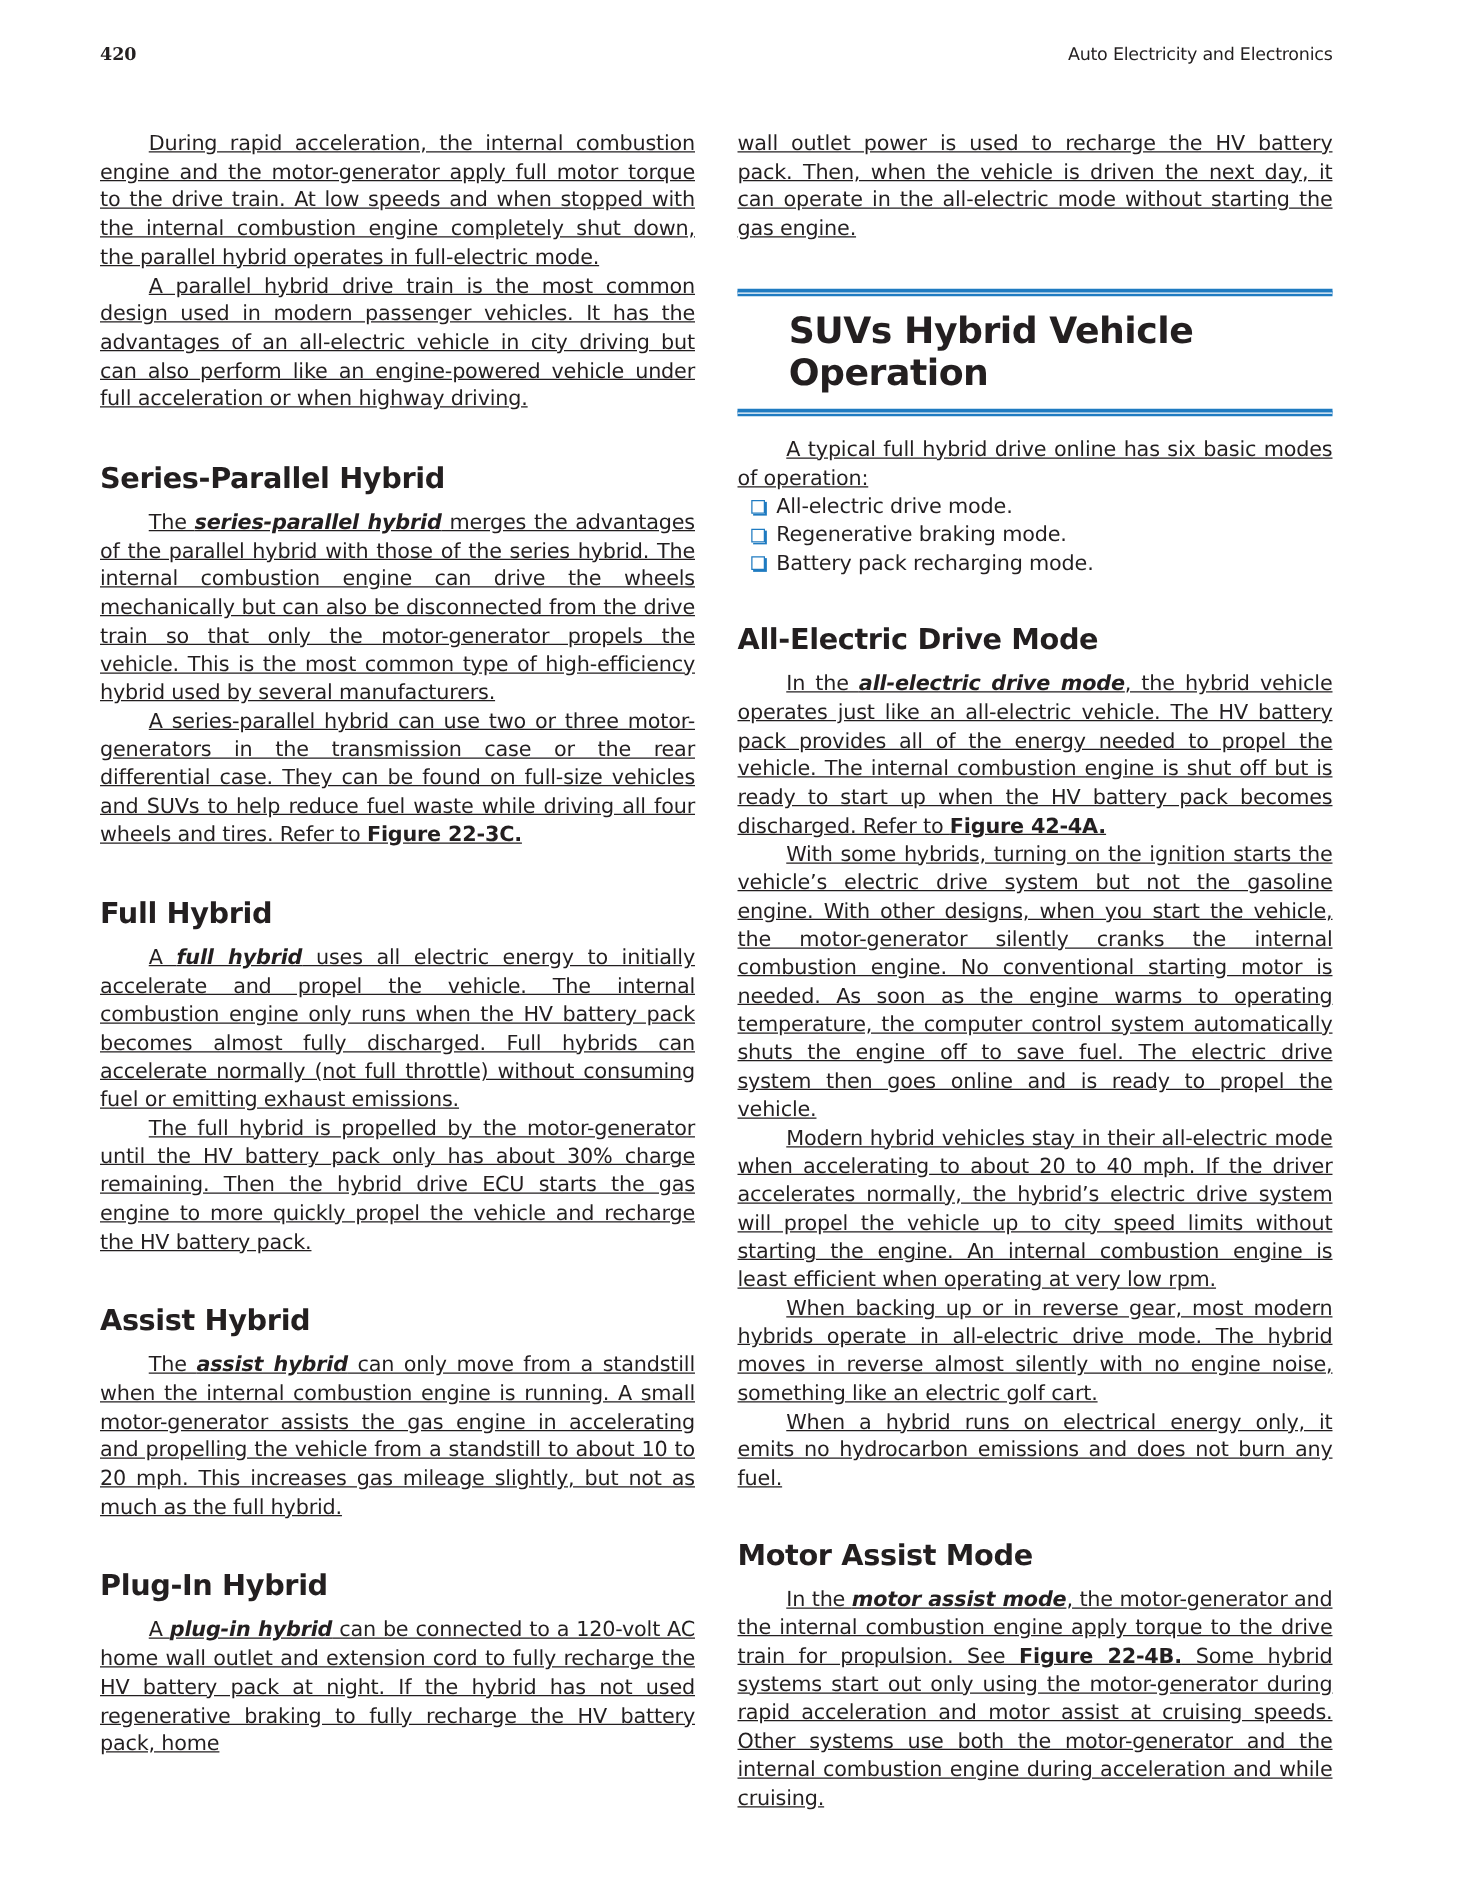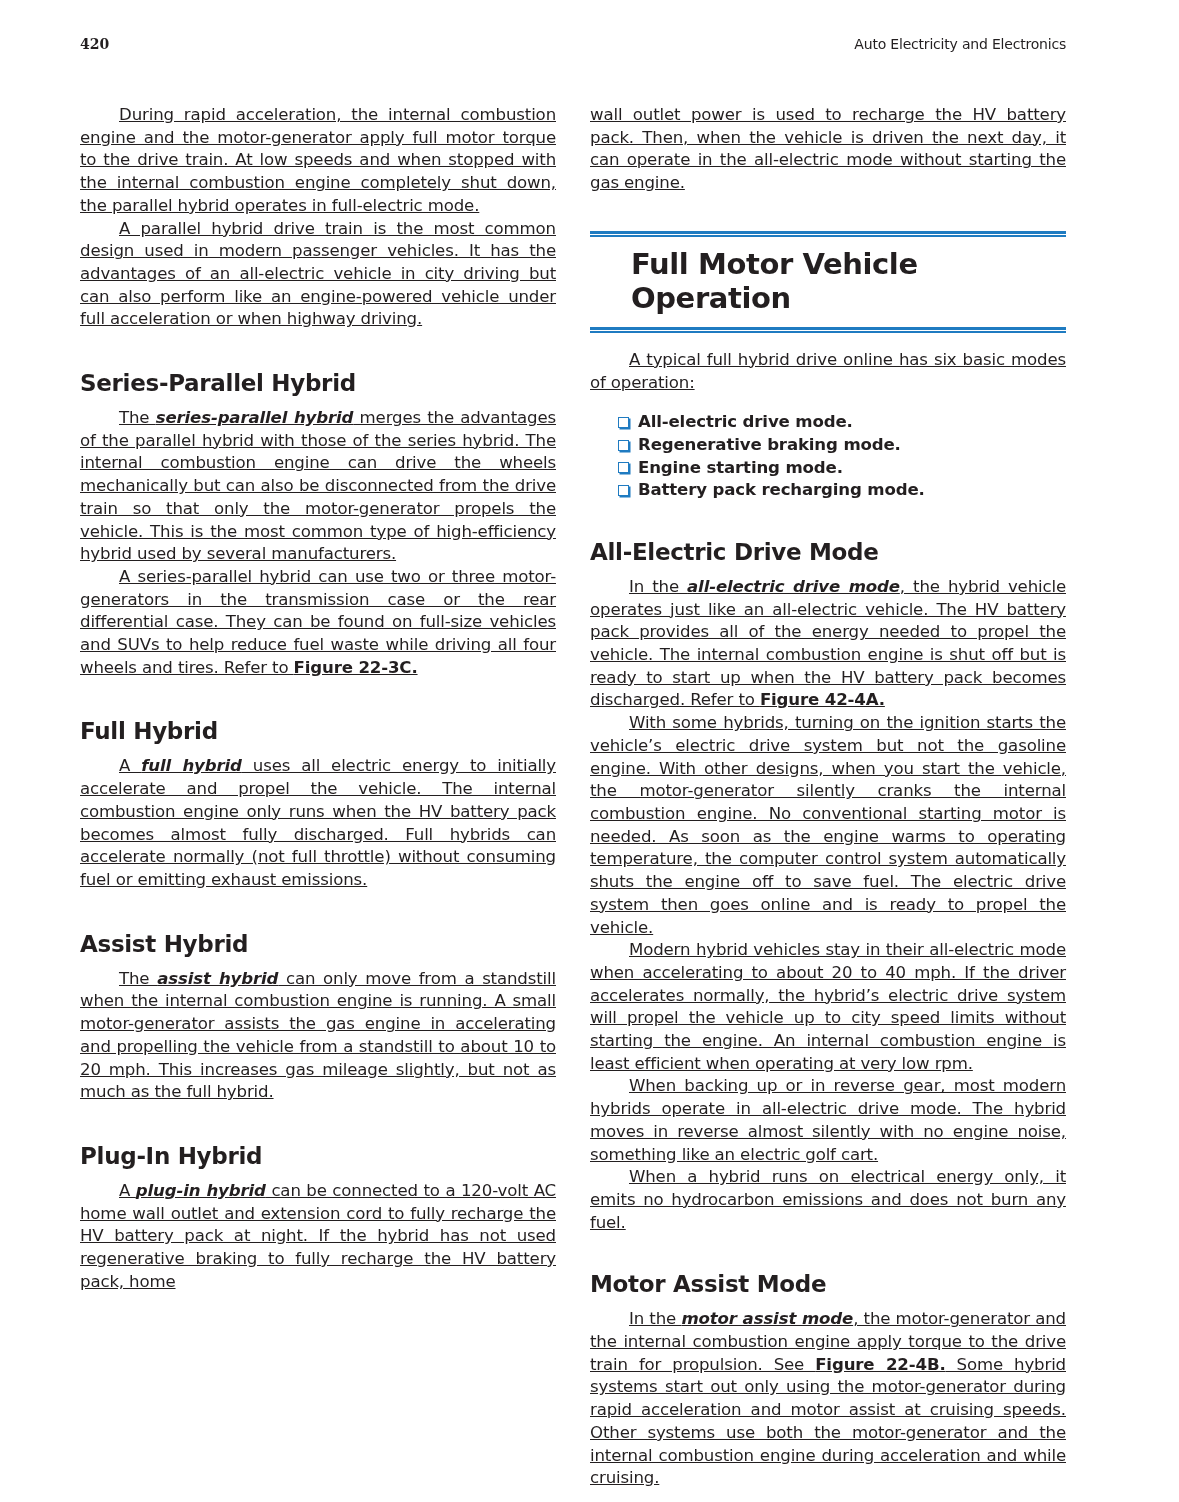--- a/index.html
+++ b/index.html
@@ -13,21 +13,21 @@
   .col.left { left: 80px; }
   .col.right { left: 590px; }
   p { margin: 0; text-align: justify; text-indent: 39px; text-decoration: underline; }
   p.noindent { text-indent: 0; }
   h2 { font-size: 23px; font-weight: bold; margin: 0; letter-spacing: -0.3px; line-height: 28px; }
   .term { font-weight: bold; font-style: italic; }
   .figref { font-weight: bold; }
   .chapter-head { position: relative; margin-top: 36px; margin-bottom: 18px; }
   .rule { height: 3px; background: #1f7bc1; border-bottom: 1px solid #fff; box-shadow: 0 2px 0 0 #1f7bc1; }
   .chapter-title { font-size: 29px; font-weight: bold; padding: 12px 0 12px 41px; letter-spacing: -0.4px; line-height: 34px; }
-  ul.modes { list-style: none; margin: 17px; padding: 0 0 0 11px; font-weight: bold; }
+  ul.modes { list-style: none; margin: 0; padding: 0 0 0 11px; }
   ul.modes li { display: flex; align-items: center; height: 22.7px; }
   .box-icon { width: 11px; height: 11px; border: 1.5px solid #1f7bc1; box-sizing: border-box; margin-right: 9px;
               box-shadow: 1.5px 1.5px 0 0 #1f7bc1; flex: none; }
 </style>
 </head>
 <body>
 
 <div class="running-head">
   <span class="page-num">420</span>
   <span class="book-title">Auto Electricity and Electronics</span>
@@ -36,50 +36,47 @@
 <div class="col left">
   <p>During rapid acceleration, the internal combustion engine and the motor-generator apply full motor torque to the drive train. At low speeds and when stopped with the internal combustion engine completely shut down, the parallel hybrid operates in full-electric mode.</p>
   <p>A parallel hybrid drive train is the most common design used in modern passenger vehicles. It has the advantages of an all-electric vehicle in city driving but can also perform like an engine-powered vehicle under full acceleration or when highway driving.</p>
 
   <h2 style="margin-top:38px; margin-bottom:10px;">Series-Parallel Hybrid</h2>
   <p><span>The </span><span class="term">series-parallel hybrid</span><span> merges the advantages of the parallel hybrid with those of the series hybrid. The internal combustion engine can drive the wheels mechanically but can also be disconnected from the drive train so that only the motor-generator propels the vehicle. This is the most common type of high-efficiency hybrid used by several manufacturers.</span></p>
   <p><span>A series-parallel hybrid can use two or three motor-generators in the transmission case or the rear differential case. They can be found on full-size vehicles and SUVs to help reduce fuel waste while driving all four wheels and tires. Refer to </span><span class="figref">Figure 22-3C.</span></p>
 
   <h2 style="margin-top:38px; margin-bottom:10px;">Full Hybrid</h2>
   <p><span>A </span><span class="term">full hybrid</span><span> uses all electric energy to initially accelerate and propel the vehicle. The internal combustion engine only runs when the HV battery pack becomes almost fully discharged. Full hybrids can accelerate normally (not full throttle) without consuming fuel or emitting exhaust emissions.</span></p>
+  <p>The full hybrid is propelled by the motor-generator until the HV battery pack only has about 30% charge remaining. Then the hybrid drive ECU starts the gas engine to more quickly propel the vehicle and recharge the HV battery pack.</p>
 
   <h2 style="margin-top:38px; margin-bottom:10px;">Assist Hybrid</h2>
   <p><span>The </span><span class="term">assist hybrid</span><span> can only move from a standstill when the internal combustion engine is running. A small motor-generator assists the gas engine in accelerating and propelling the vehicle from a standstill to about 10 to 20 mph. This increases gas mileage slightly, but not as much as the full hybrid.</span></p>
 
   <h2 style="margin-top:38px; margin-bottom:10px;">Plug-In Hybrid</h2>
   <p><span>A </span><span class="term">plug-in hybrid</span><span> can be connected to a 120-volt AC home wall outlet and extension cord to fully recharge the HV battery pack at night. If the hybrid has not used regenerative braking to fully recharge the HV battery pack, home</span></p>
 </div>
 
 <div class="col right">
   <p class="noindent">wall outlet power is used to recharge the HV battery pack. Then, when the vehicle is driven the next day, it can operate in the all-electric mode without starting the gas engine.</p>
 
   <div class="chapter-head">
     <div class="rule"></div>
-    <div class="chapter-title">Full Motor Vehicle Operation</div>
+    <div class="chapter-title">SUVs Hybrid Vehicle Operation</div>
     <div class="rule"></div>
   </div>
 
   <p>A typical full hybrid drive online has six basic modes of operation:</p>
   <ul class="modes">
     <li>
         <span class="box-icon"></span>
         <span>All-electric drive mode.</span>
       </li>
     <li>
         <span class="box-icon"></span>
         <span>Regenerative braking mode.</span>
-      </li>
-    <li>
-        <span class="box-icon"></span>
-        <span>Engine starting mode.</span>
       </li>
     <li>
         <span class="box-icon"></span>
         <span>Battery pack recharging mode.</span>
       </li>
   </ul>
 
   <h2 style="margin-top:36px; margin-bottom:10px;">All-Electric Drive Mode</h2>
   <p><span>In the </span><span class="term">all-electric drive mode</span><span>, the hybrid vehicle operates just like an all-electric vehicle. The HV battery pack provides all of the energy needed to propel the vehicle. The internal combustion engine is shut off but is ready to start up when the HV battery pack becomes discharged. Refer to </span><span class="figref">Figure 42-4A.</span></p>
   <p>With some hybrids, turning on the ignition starts the vehicle’s electric drive system but not the gasoline engine. With other designs, when you start the vehicle, the motor-generator silently cranks the internal combustion engine. No conventional starting motor is needed. As soon as the engine warms to operating temperature, the computer control system automatically shuts the engine off to save fuel. The electric drive system then goes online and is ready to propel the vehicle.</p>

